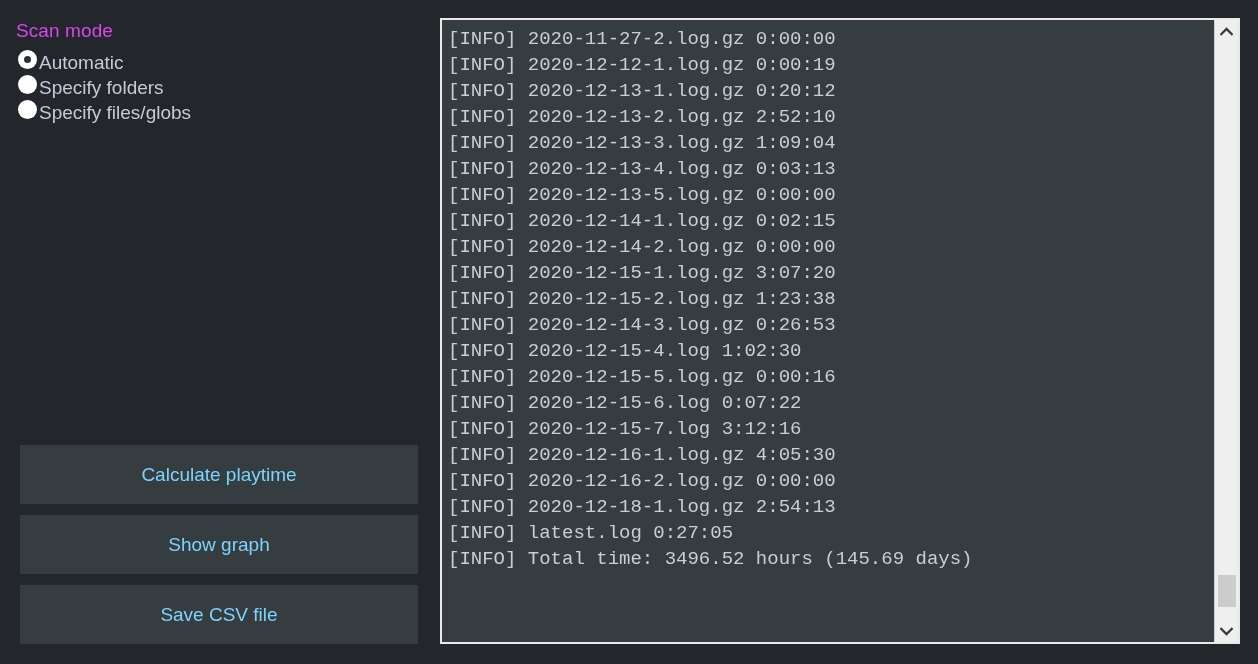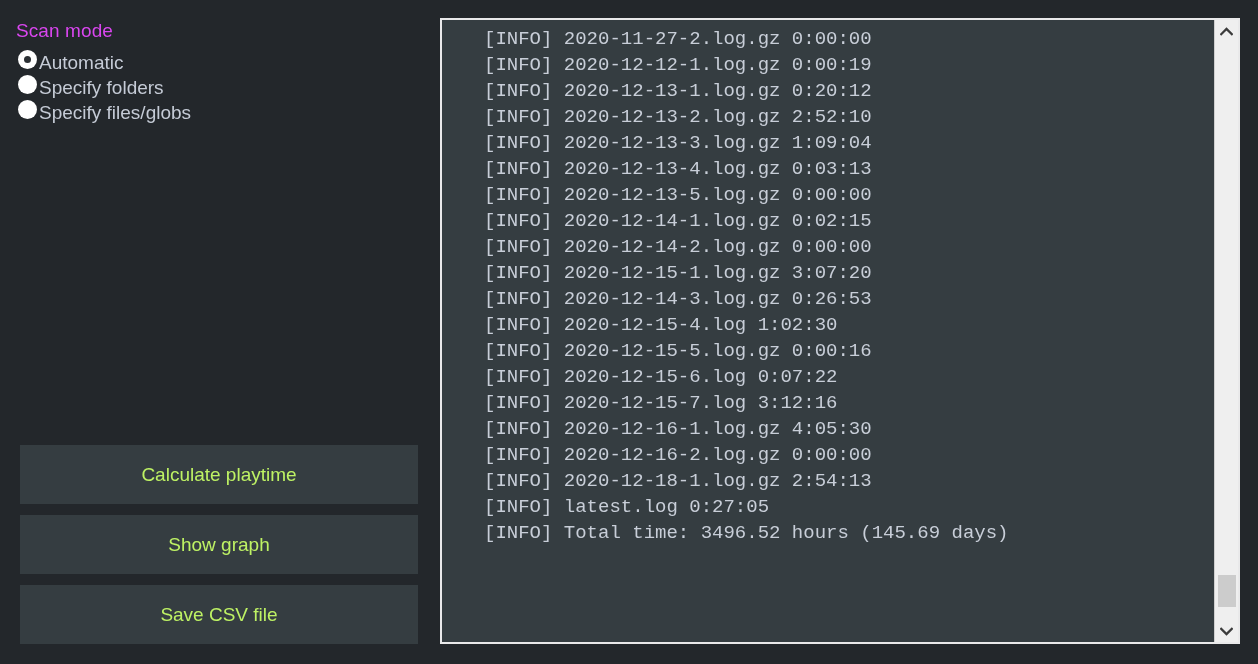--- a/index.html
+++ b/index.html
@@ -84,21 +84,21 @@
     width: 398px;
   }
   .flat-button {
     display: block;
     width: 398px;
     height: 59px;
     margin-bottom: 11px;
     background: #353d41;
     border: none;
     outline: none;
-    color: #bef264;
+    color: #7dd3fc;
     font-family: "Liberation Sans", sans-serif;
     font-size: 19px;
     text-align: center;
     line-height: 59px;
     padding: 0;
     cursor: pointer;
     box-sizing: border-box;
   }
   .flat-button:last-child { margin-bottom: 16px; }
 
@@ -113,21 +113,20 @@
     border: 2px solid #e9e9ea;
     box-sizing: border-box;
     display: flex;
     flex-direction: row;
   }
   .log-text-area {
     flex: 1 1 auto;
     overflow: hidden;
     padding: 6px 8px 0 6px;
     box-sizing: border-box;
-    margin-left: 36px;
   }
   .log-line {
     font-family: "Liberation Mono", monospace;
     font-size: 19px;
     line-height: 26px;
     color: #c8ced8;
     white-space: pre;
     letter-spacing: 0px;
   }
 
@@ -212,20 +211,21 @@
         <div class="log-line">[INFO] 2020-11-27-2.log.gz 0:00:00</div>
         <div class="log-line">[INFO] 2020-12-12-1.log.gz 0:00:19</div>
         <div class="log-line">[INFO] 2020-12-13-1.log.gz 0:20:12</div>
         <div class="log-line">[INFO] 2020-12-13-2.log.gz 2:52:10</div>
         <div class="log-line">[INFO] 2020-12-13-3.log.gz 1:09:04</div>
         <div class="log-line">[INFO] 2020-12-13-4.log.gz 0:03:13</div>
         <div class="log-line">[INFO] 2020-12-13-5.log.gz 0:00:00</div>
         <div class="log-line">[INFO] 2020-12-14-1.log.gz 0:02:15</div>
         <div class="log-line">[INFO] 2020-12-14-2.log.gz 0:00:00</div>
         <div class="log-line">[INFO] 2020-12-15-1.log.gz 3:07:20</div>
+        <div class="log-line">[INFO] 2020-12-15-2.log.gz 1:23:38</div>
         <div class="log-line">[INFO] 2020-12-14-3.log.gz 0:26:53</div>
         <div class="log-line">[INFO] 2020-12-15-4.log 1:02:30</div>
         <div class="log-line">[INFO] 2020-12-15-5.log.gz 0:00:16</div>
         <div class="log-line">[INFO] 2020-12-15-6.log 0:07:22</div>
         <div class="log-line">[INFO] 2020-12-15-7.log 3:12:16</div>
         <div class="log-line">[INFO] 2020-12-16-1.log.gz 4:05:30</div>
         <div class="log-line">[INFO] 2020-12-16-2.log.gz 0:00:00</div>
         <div class="log-line">[INFO] 2020-12-18-1.log.gz 2:54:13</div>
         <div class="log-line">[INFO] latest.log 0:27:05</div>
         <div class="log-line">[INFO] Total time: 3496.52 hours (145.69 days)</div>

